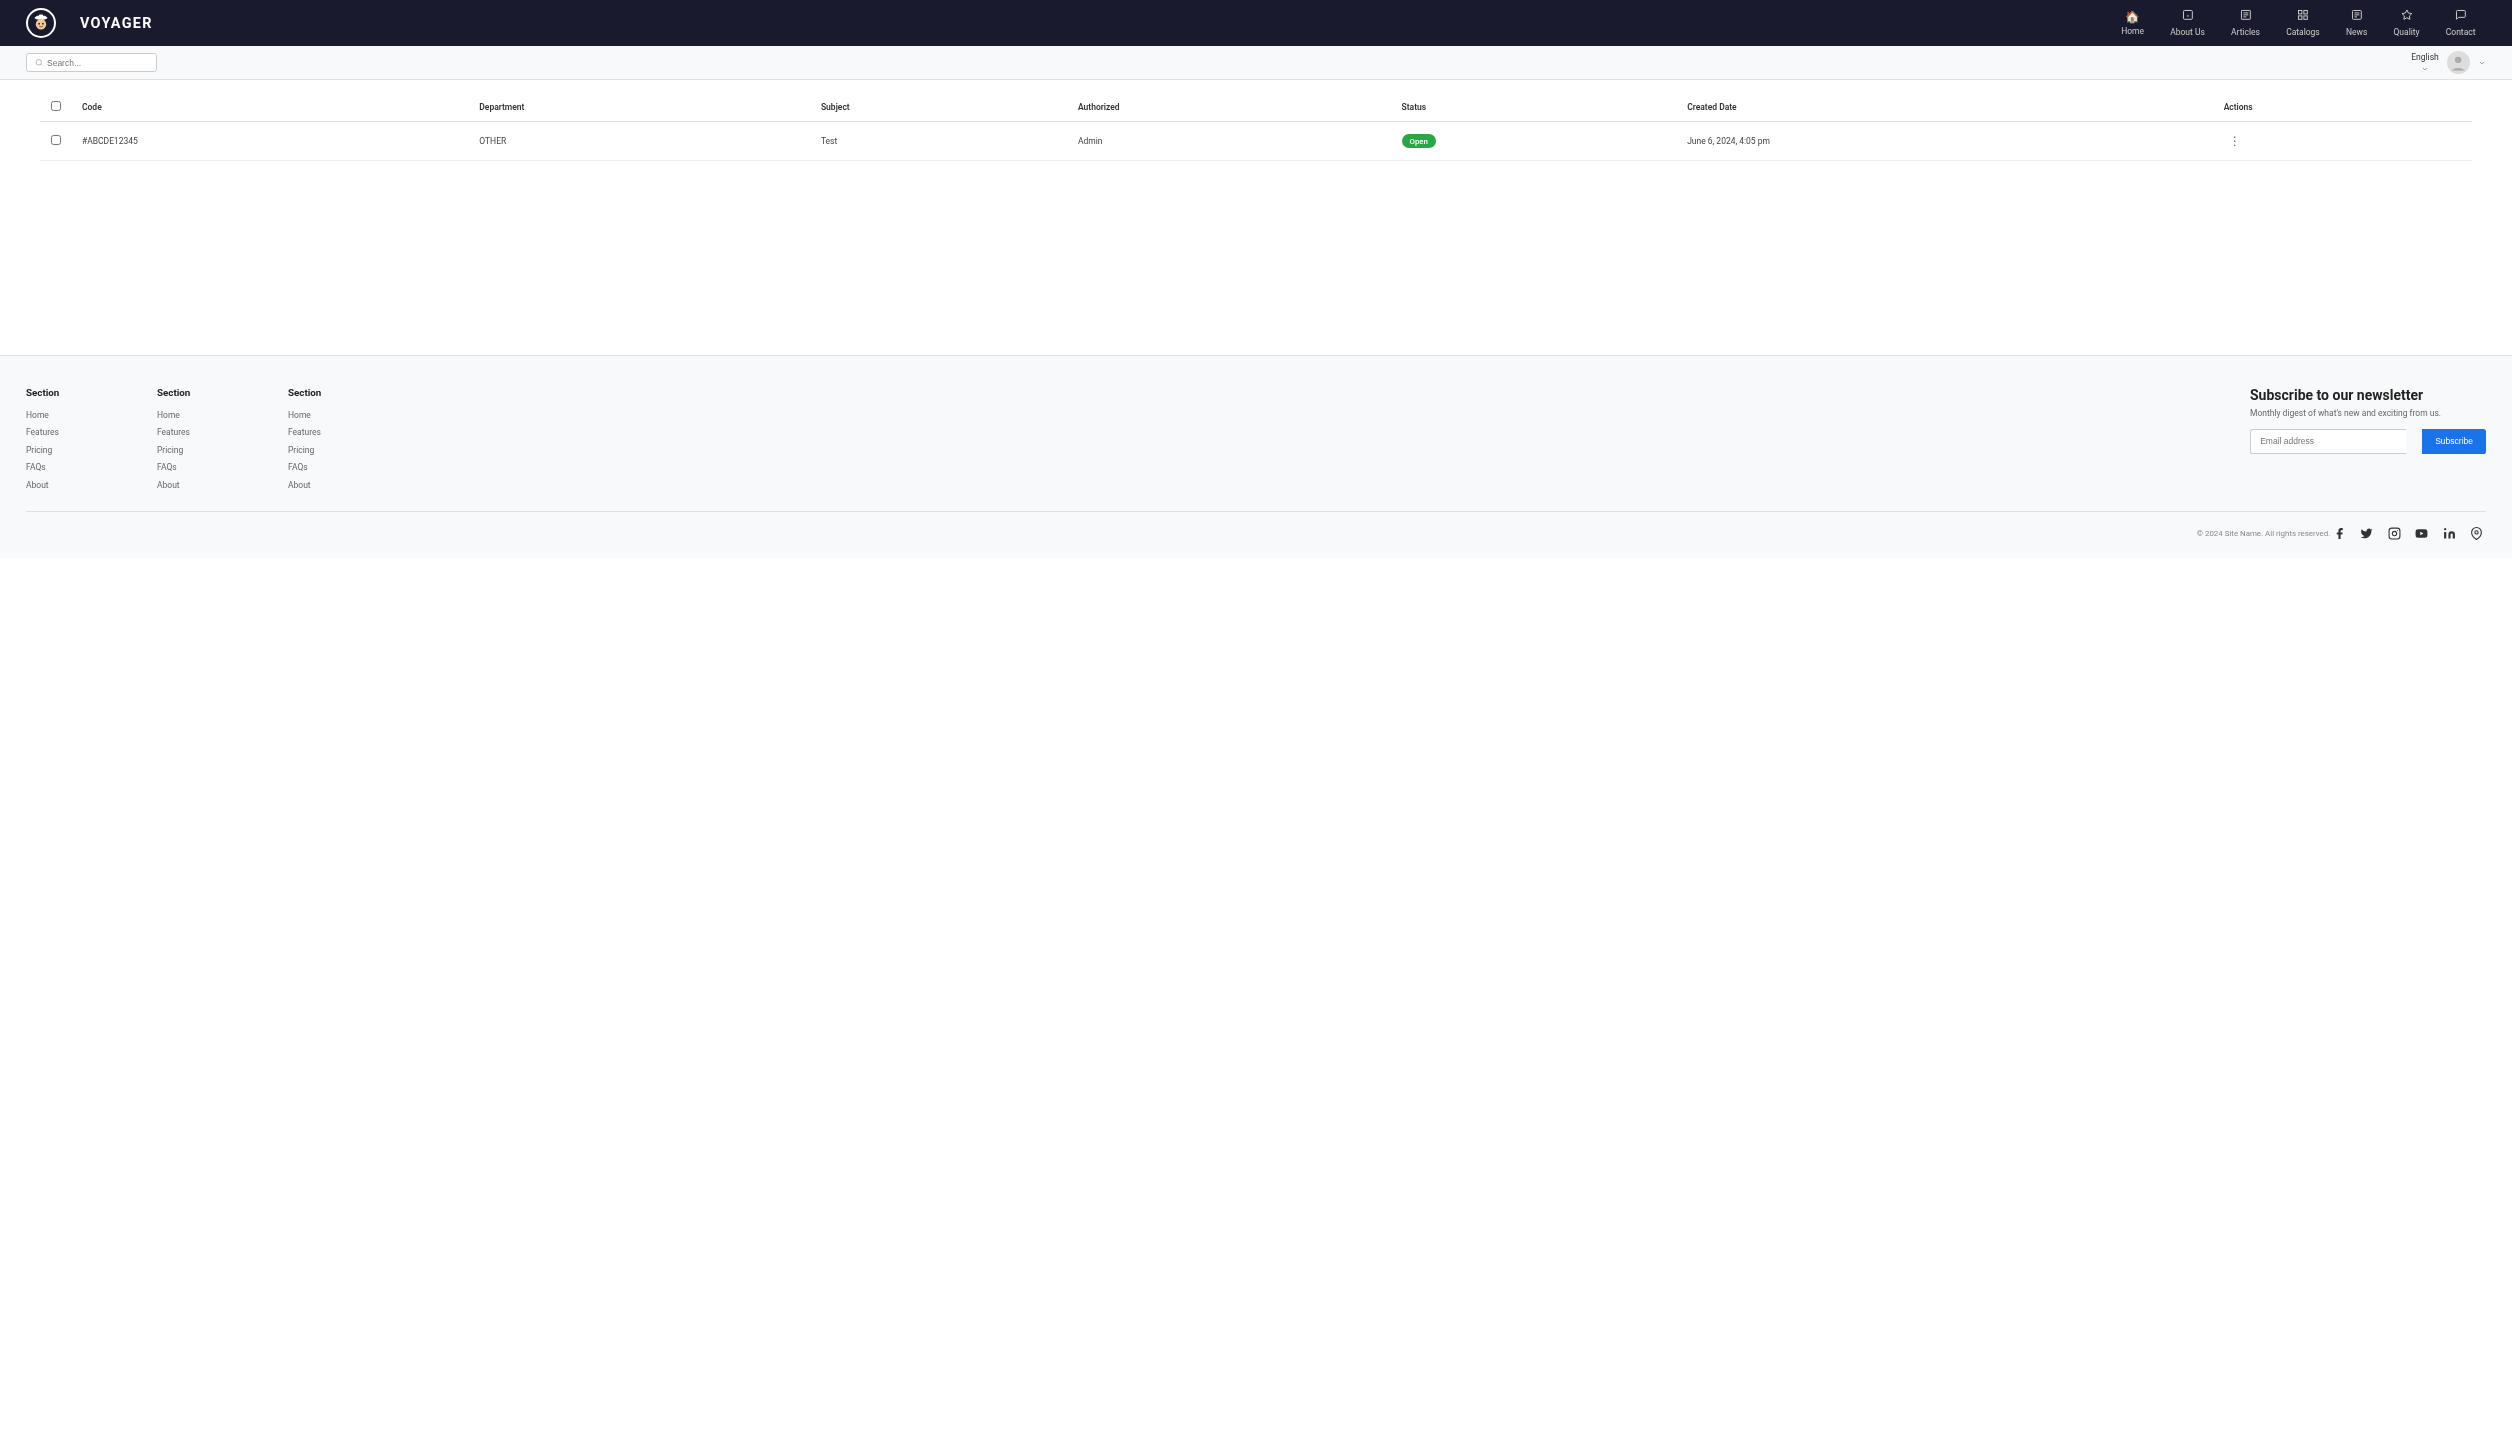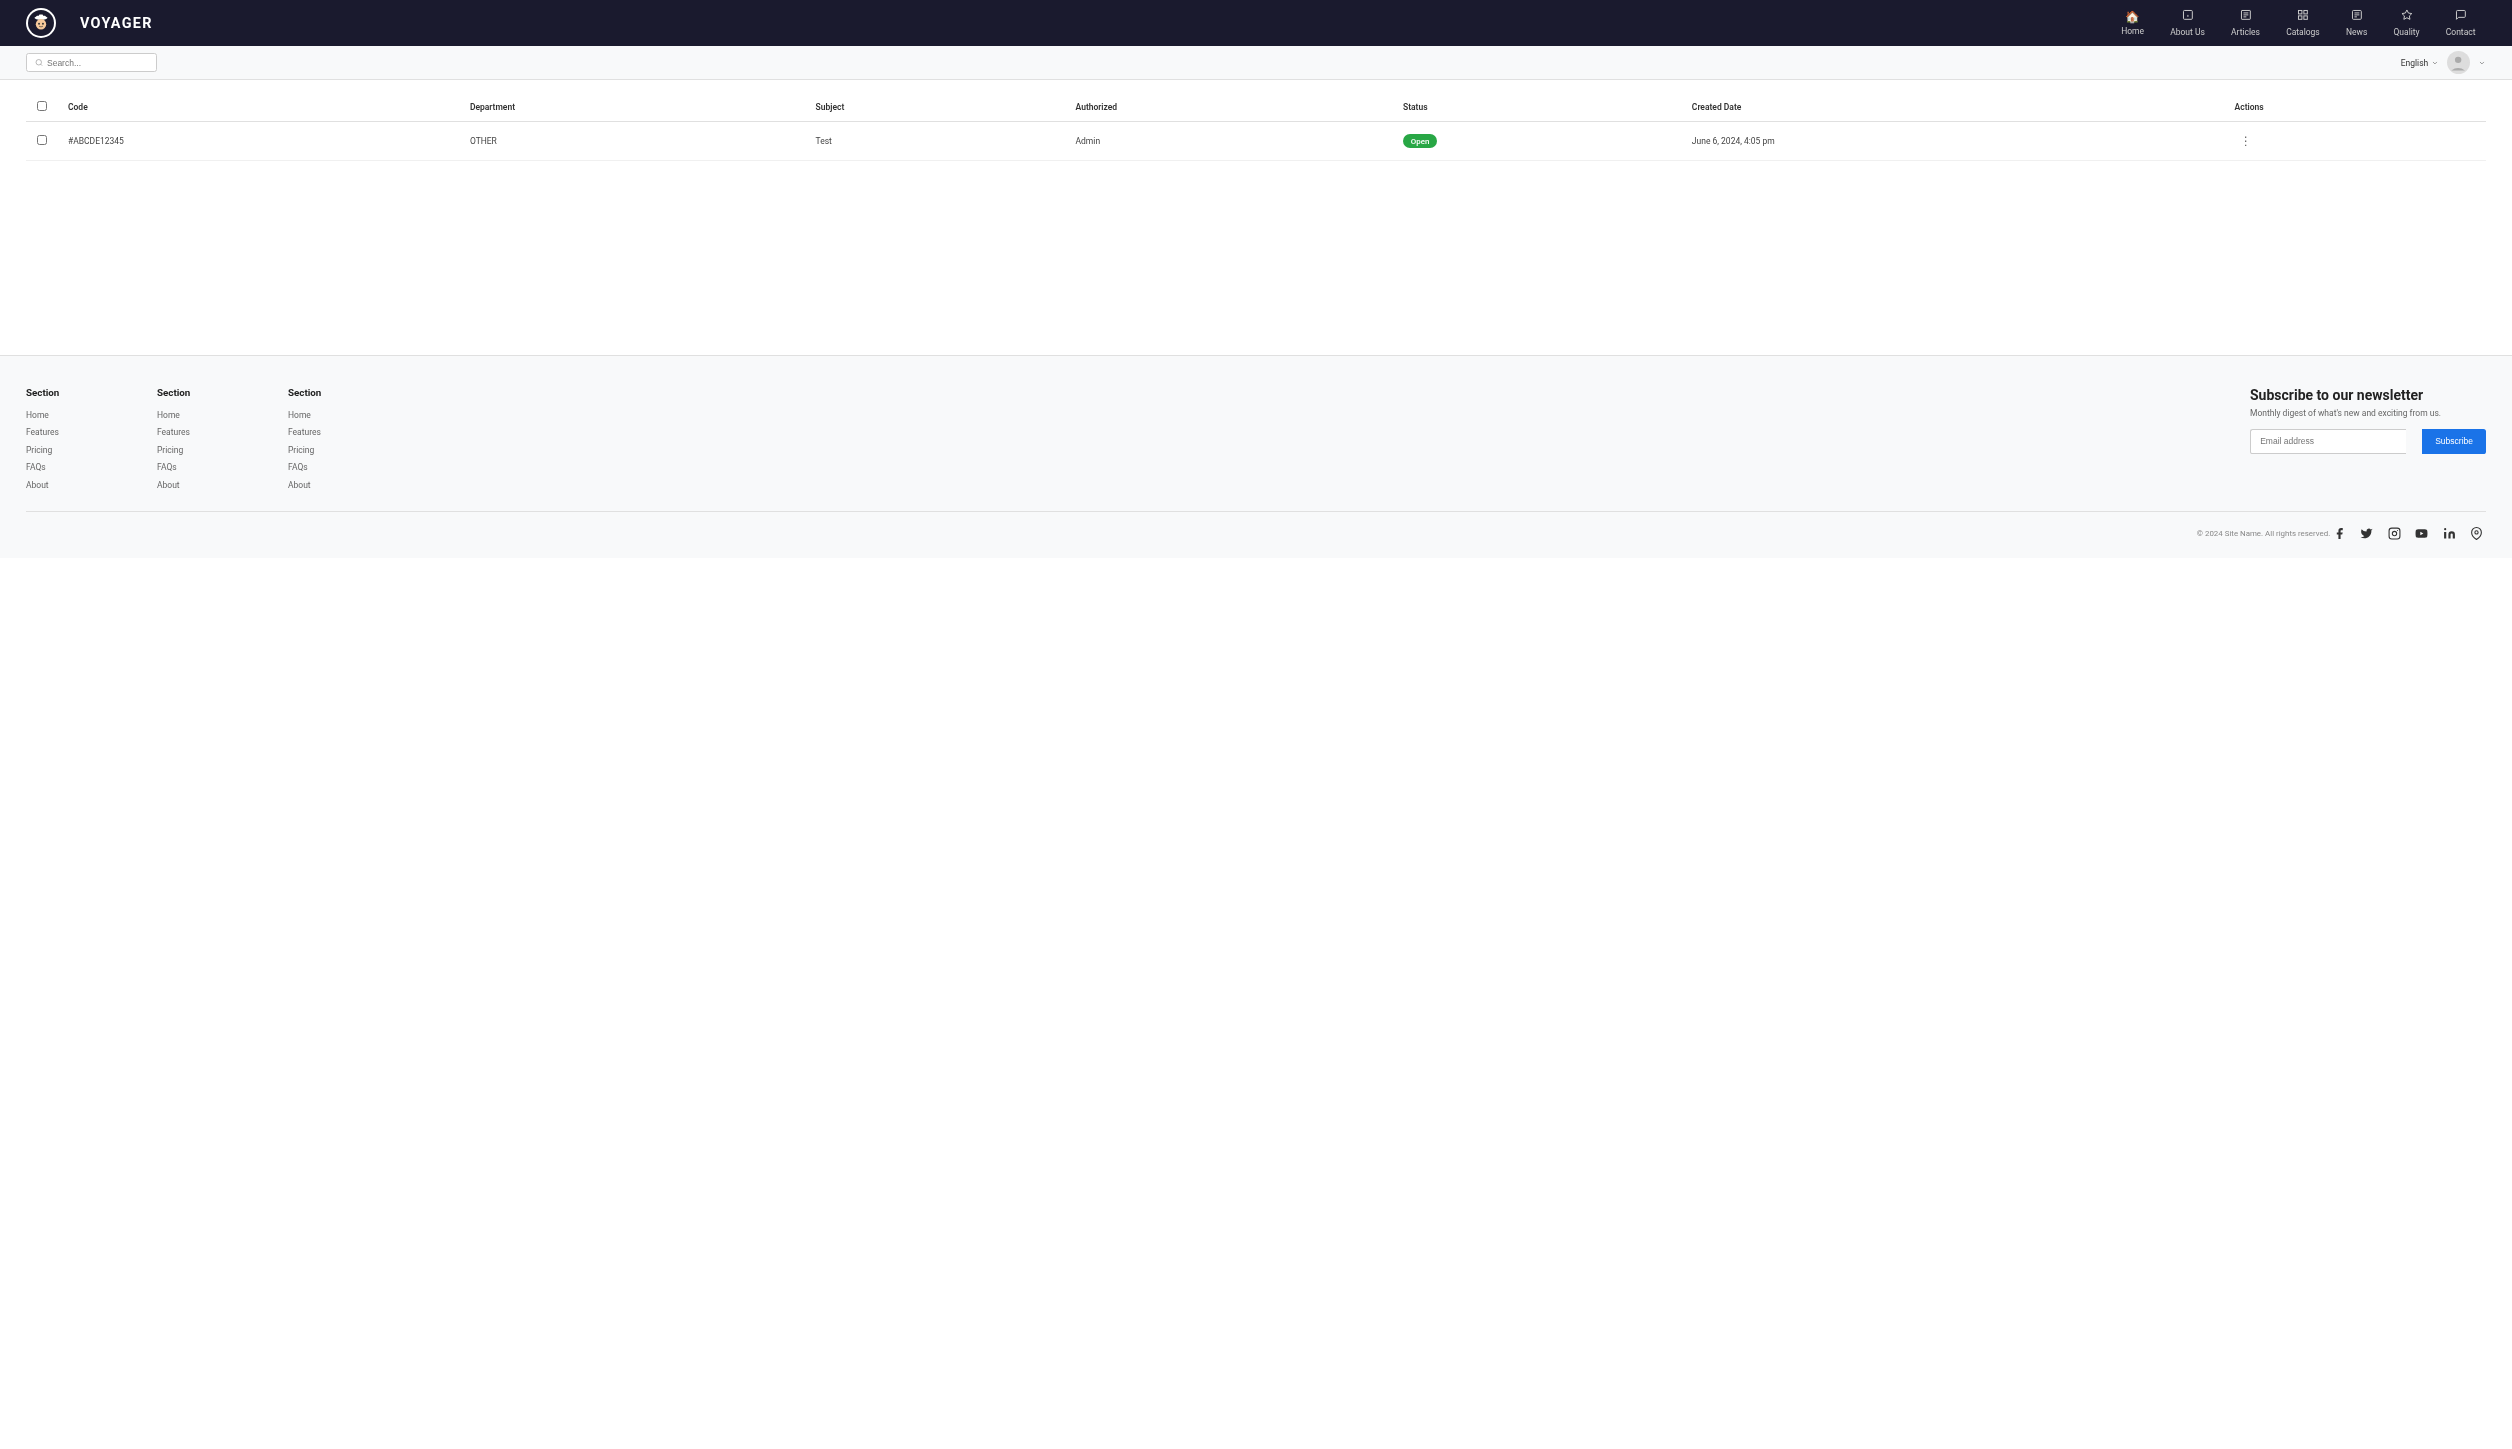--- a/index.html
+++ b/index.html
@@ -89,36 +89,37 @@
       align-items: center;
       gap: 7.9px;
     }
     .lang-select {
       display: flex;
       align-items: center;
       gap: 2.6px;
       font-size: 8.5px;
       color: #333;
       cursor: pointer;
+      flex-direction: column;
     }
     .user-avatar {
       width: 23.6px;
       height: 23.6px;
       border-radius: 50%;
       background: #ddd;
       display: flex;
       align-items: center;
       justify-content: center;
       overflow: hidden;
       cursor: pointer;
     }
 
     
     .main-content {
-      padding: 13px 26px;
+      padding: 13px 40px;
       min-height: 275px;
     }
 
     
     .data-table {
       width: 100%;
       border-collapse: collapse;
     }
     .data-table th {
       text-align: left;

